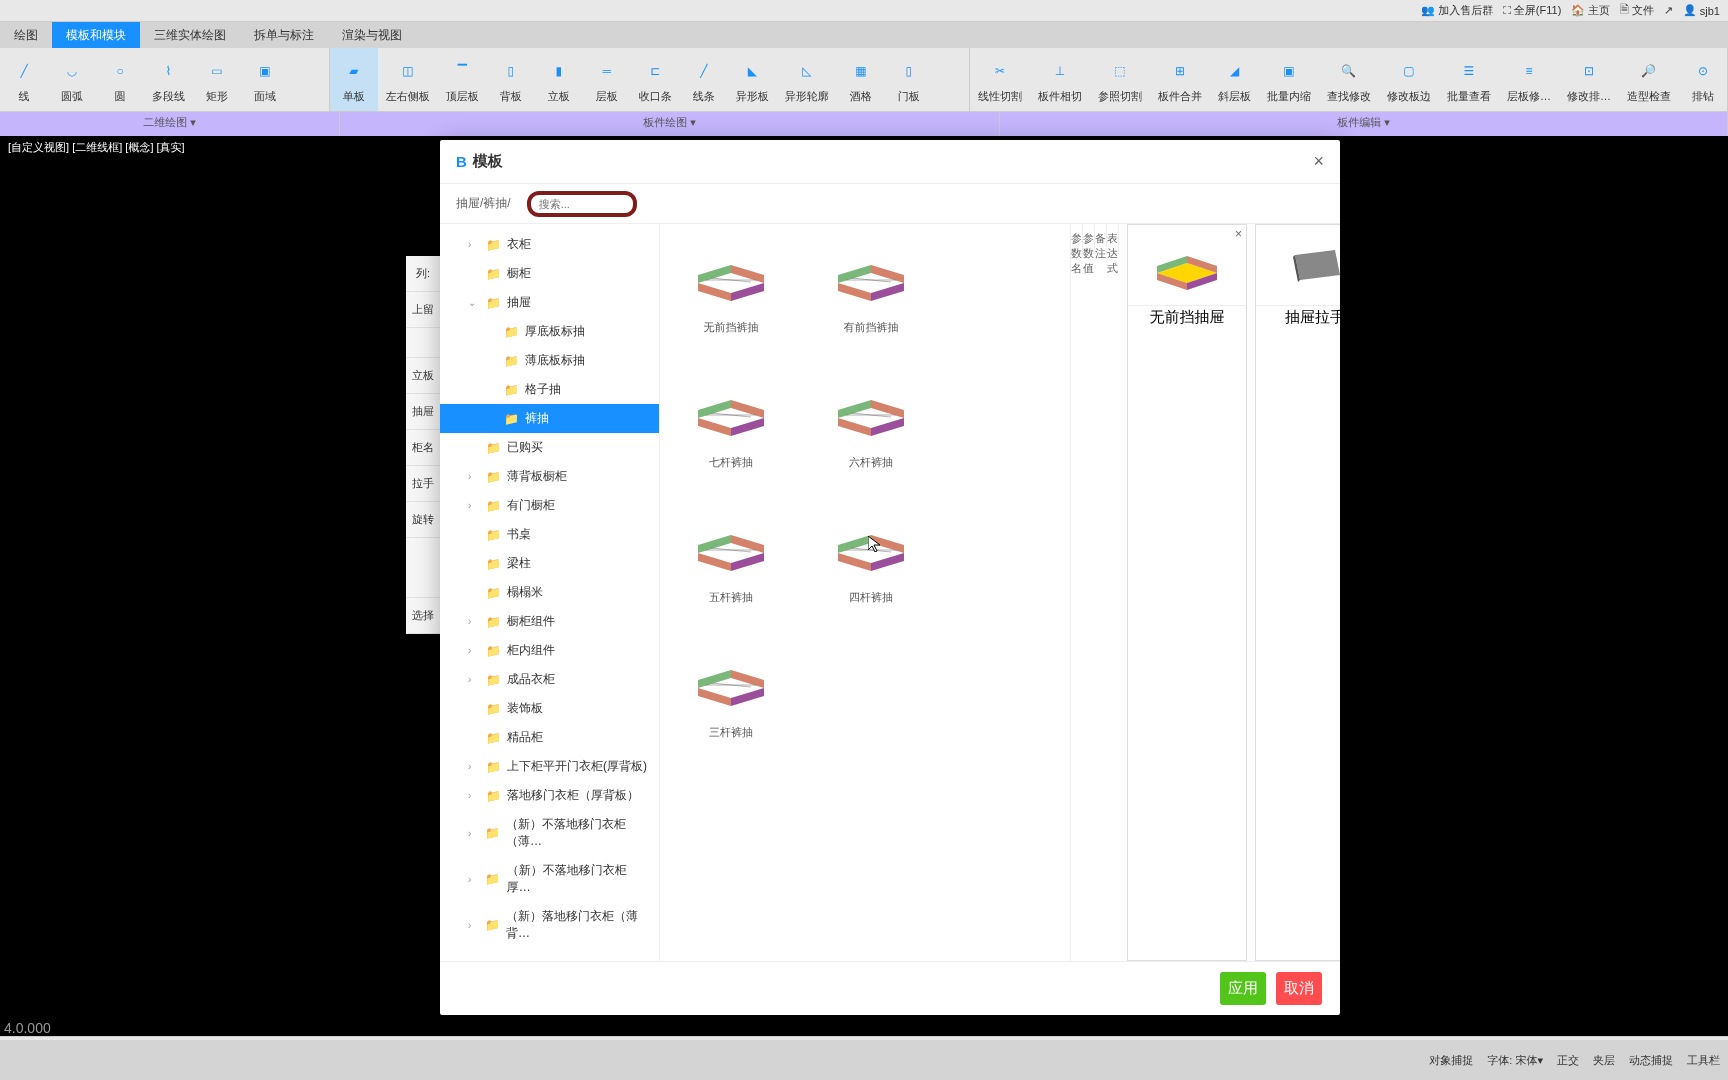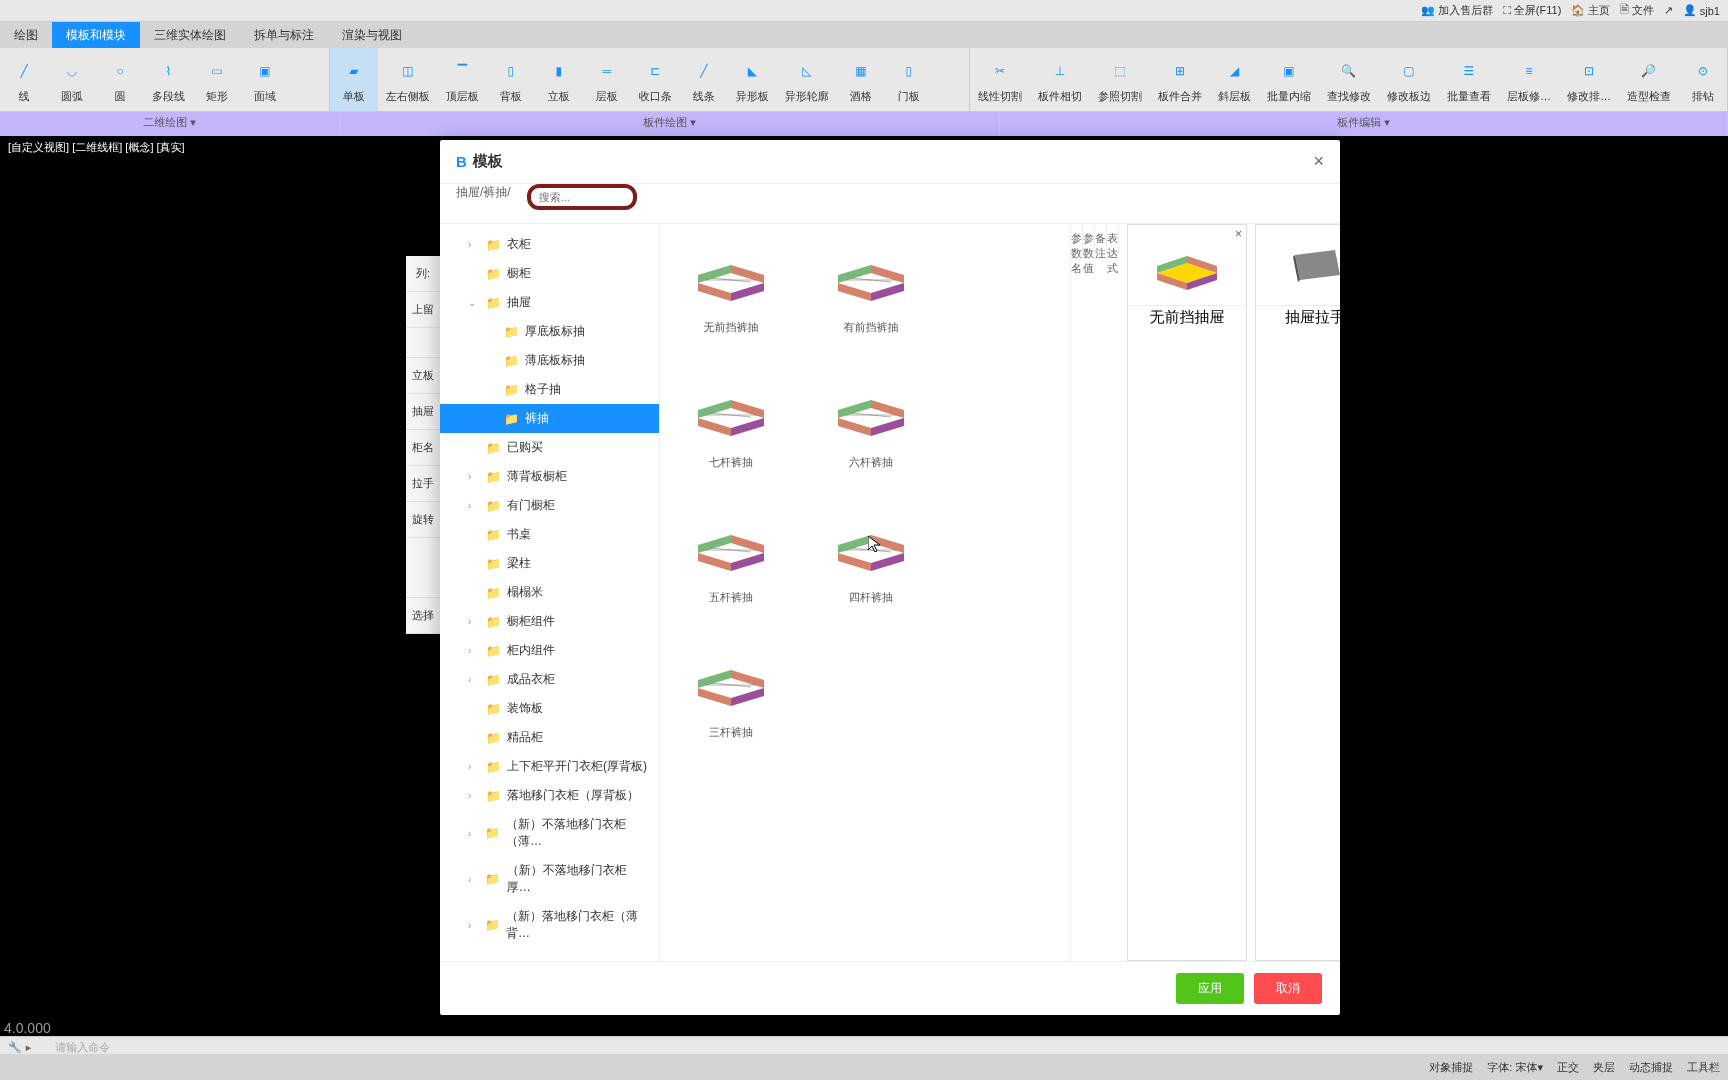--- a/index.html
+++ b/index.html
@@ -27,21 +27,21 @@
     .ribbon-footer-label { padding: 3px 0; text-align: center; border-right: 1px solid #ccc; }
     
     
     .viewport-status { color: #fff; font-size: 11px; padding: 4px 8px; }
     
     
     .modal { position: absolute; left: 440px; top: 140px; width: 900px; height: 875px; background: #fff; box-shadow: 0 4px 24px rgba(0,0,0,0.3); border-radius: 2px; display: flex; flex-direction: column; }
     .modal-header { height: 44px; display: flex; align-items: center; padding: 0 16px; border-bottom: 1px solid #eee; }
     .modal-header .title { font-size: 15px; font-weight: bold; color: #333; display: flex; align-items: center; gap: 6px; }
     .modal-header .close { margin-left: auto; font-size: 18px; color: #666; cursor: pointer; }
-    .modal-subheader { height: 40px; display: flex; align-items: flex-start; padding: 0 16px; gap: 16px; border-bottom: 1px solid #eee; }
+    .modal-subheader { height: 40px; display: flex; align-items: center; padding: 0 16px; gap: 16px; border-bottom: 1px solid #eee; }
     .breadcrumb { font-size: 12px; color: #666; }
     .search-box { width: 110px; padding: 3px 8px; border: 4px solid #7f1d1d; border-radius: 12px; font-size: 11px; color: #999; }
     
     .modal-body { flex: 1; display: flex; overflow: hidden; }
     
     
     .tree { width: 220px; border-right: 1px solid #eee; overflow-y: auto; padding: 6px 0; }
     .tree-item { display: flex; align-items: center; padding: 6px 10px; cursor: pointer; font-size: 12px; color: #333; gap: 6px; }
     .tree-item.selected { background: #1890ff; color: #fff; }
     .tree-item .chevron { width: 12px; color: #999; font-size: 10px; }
@@ -63,26 +63,26 @@
     .preview-tab { flex: 1; text-align: center; font-size: 11px; color: #666; padding: 7px 0; cursor: pointer; border-right: 1px solid #eee; }
     .preview-label { font-size: 11px; color: #666; padding: 10px 12px; }
     .preview-items { display: flex; gap: 8px; padding: 0 8px; }
     .preview-item { width: 120px; border: 1px solid #ddd; position: relative; }
     .preview-item .close-btn { position: absolute; top: 2px; right: 4px; font-size: 12px; color: #666; cursor: pointer; }
     .preview-item .thumb { height: 80px; display: flex; align-items: center; justify-content: center; }
     .preview-item .name { font-size: 15px; text-align: center; padding: 2px 0; border-top: 1px solid #eee; }
     
     
     .modal-footer { height: 54px; border-top: 1px solid #eee; display: flex; justify-content: flex-end; align-items: center; padding: 0 18px; gap: 10px; }
-    .btn { padding: 7px 22px; border-radius: 3px; border: none; cursor: pointer; font-size: 12px; }
+    .btn { padding: 7px 8px; border-radius: 3px; border: none; cursor: pointer; font-size: 15px; }
     .btn-primary { background: #52c41a; color: #fff; }
     .btn-danger { background: #ff4d4f; color: #fff; }
     
     
-    .statusbar { position: absolute; bottom: 0; left: 0; right: 0; height: 26px; background: #d4d4d4; display: flex; align-items: center; padding: 4px 8px; font-size: 11px; color: #333; }
+    .statusbar { position: absolute; bottom: 0; left: 0; right: 0; height: 40px; background: #d4d4d4; display: flex; align-items: center; padding: 4px 8px; font-size: 11px; color: #333; }
     .statusbar-right { margin-left: auto; display: flex; gap: 14px; }
     .command-bar { position: absolute; bottom: 22px; left: 0; right: 0; height: 22px; background: #e8e8e8; display: flex; align-items: center; padding: 0 8px; font-size: 11px; color: #666; border-top: 1px solid #ccc; }
     .version { position: absolute; bottom: 44px; left: 4px; font-size: 14px; color: #999; }
     
     
     .left-props { position: absolute; left: 406px; top: 256px; width: 34px; background: #f5f5f5; font-size: 11px; color: #333; }
     .left-props div { padding: 10px 4px; text-align: center; border-bottom: 1px solid #e0e0e0; }
     
     
     .cursor { position: absolute; left: 868px; top: 536px; pointer-events: none; }

